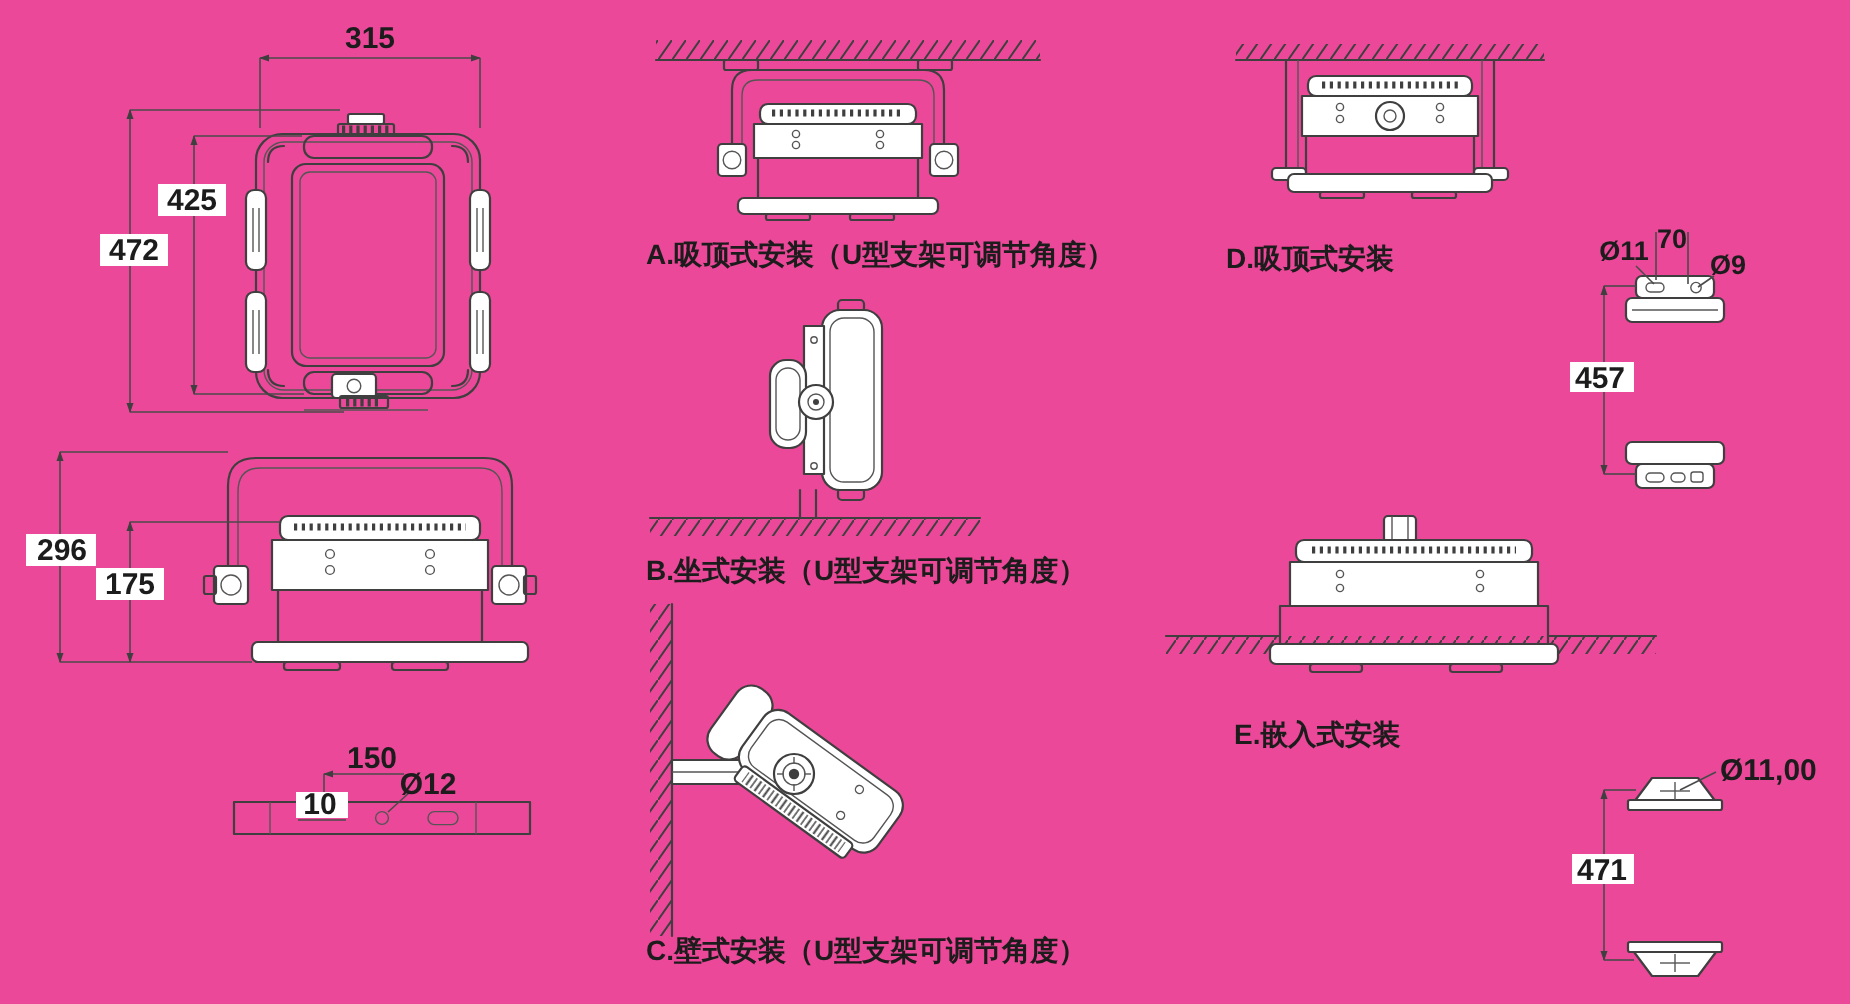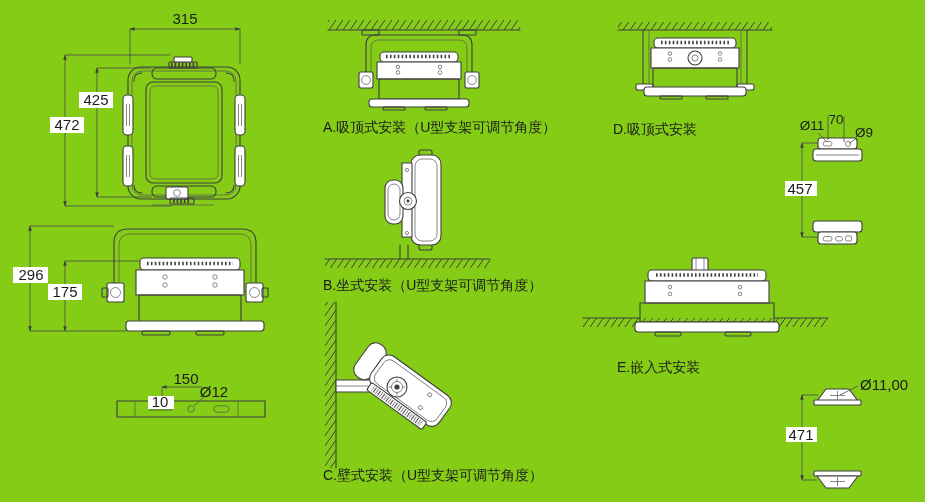--- a/index.html
+++ b/index.html
@@ -1,17 +1,17 @@
 <!DOCTYPE html>
 <html><head>
 <meta charset="utf-8">
 <style>
   html,body{margin:0;padding:0;background:#fff;}
-  .canvas{position:relative;width:925px;height:502px;background:#84cc16;overflow:hidden;
-          font-family:"Liberation Sans",sans-serif;}
+  .canvas{position:relative;width:925px;height:502px;background:#ec4899;overflow:hidden;
+          font-family:"Liberation Sans",sans-serif;font-weight:bold;}
   svg{position:absolute;left:0;top:0;}
   .ln{fill:none;stroke:#3f3f3f;stroke-width:1.1;stroke-linejoin:round;stroke-linecap:round;}
   .lnw{fill:#fff;stroke:#3f3f3f;stroke-width:1.1;stroke-linejoin:round;}
   .lnthin{fill:none;stroke:#555;stroke-width:0.7;}
   .dim{fill:none;stroke:#4a4a4a;stroke-width:0.8;}
   .dark{fill:#3f3f3f;stroke:none;}
   .ribs{fill:none;stroke:#3f3f3f;stroke-width:4.5;stroke-dasharray:1.6 2.0;}
   .dots{fill:none;stroke:#3f3f3f;stroke-width:3.6;stroke-dasharray:1.6 2.3;}
   .whitebg{fill:#fff;stroke:none;}
   text{fill:#1c1c1c;font-family:"Liberation Sans","DejaVu Sans",sans-serif;}

